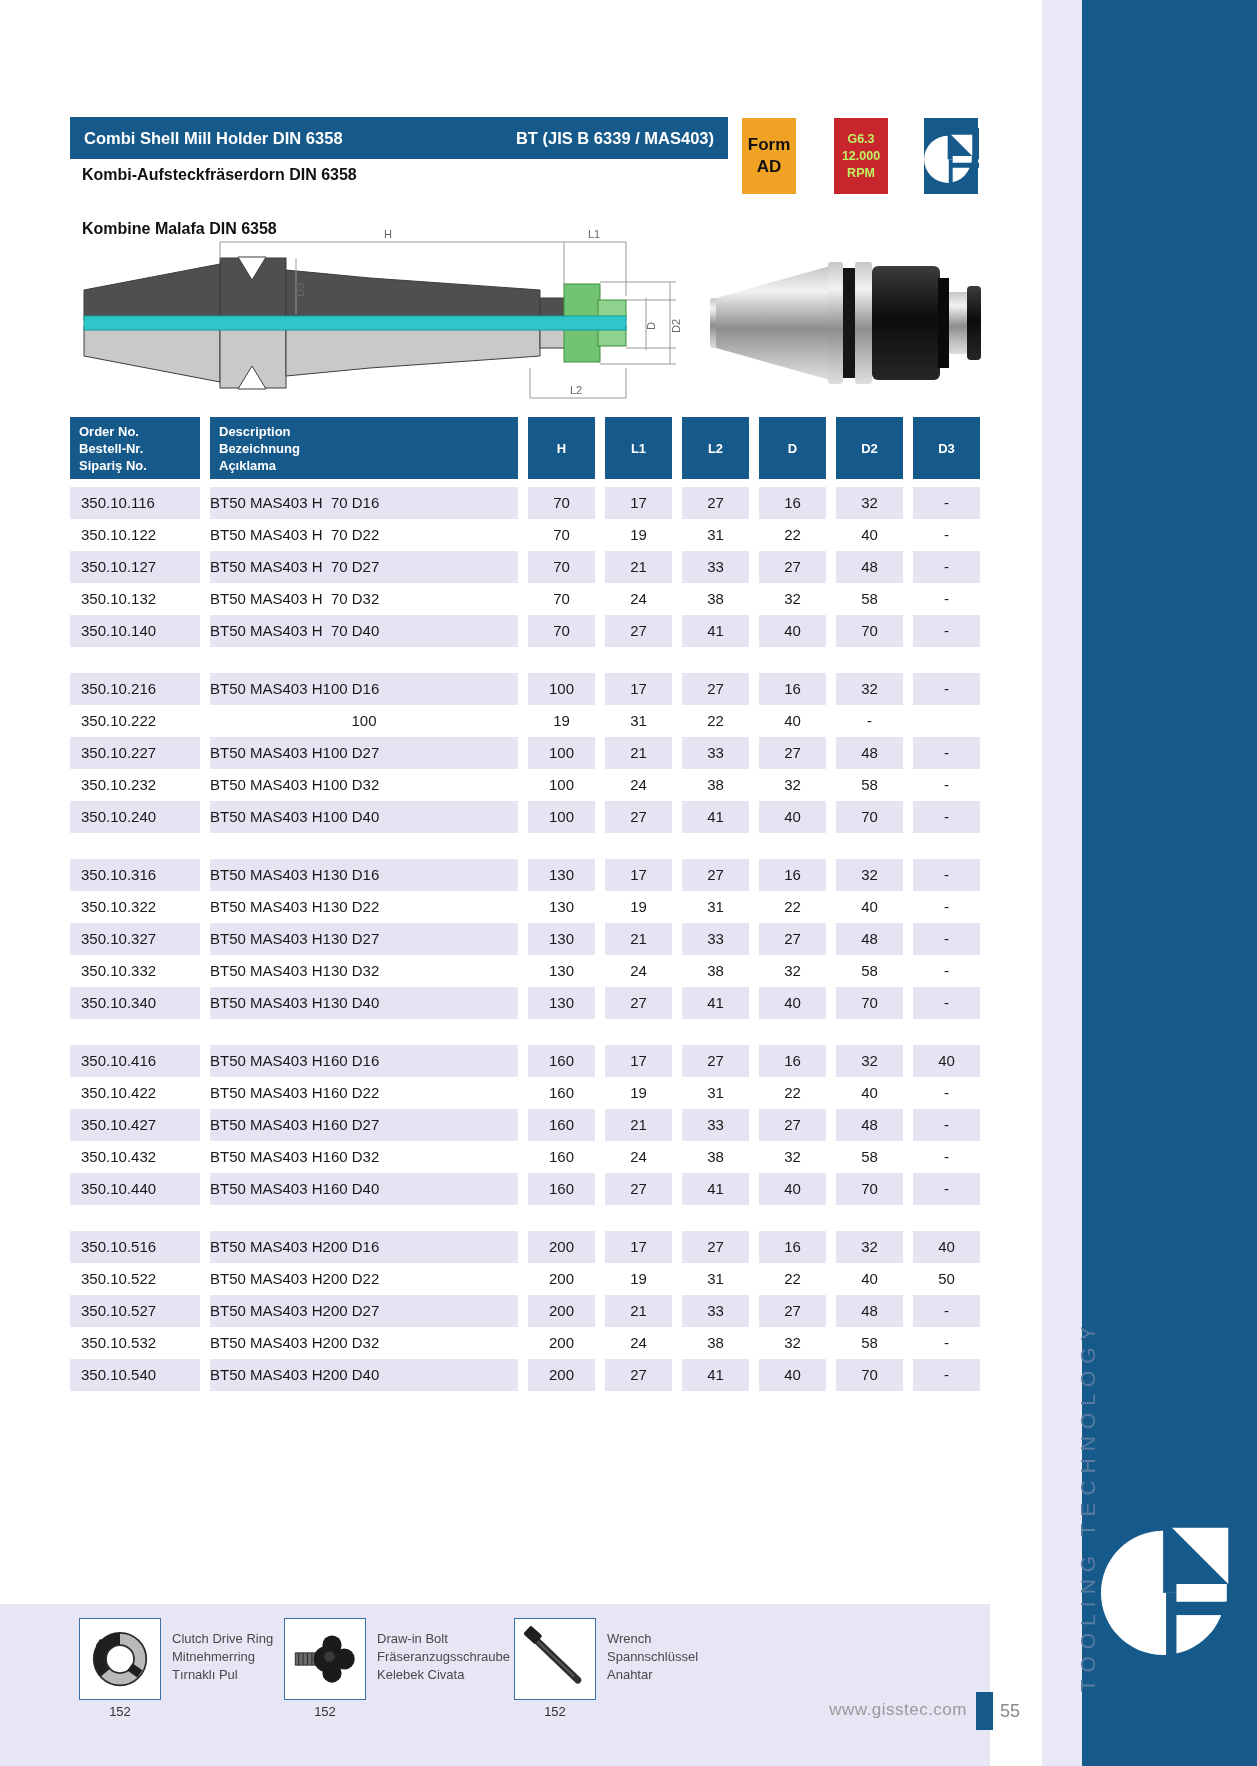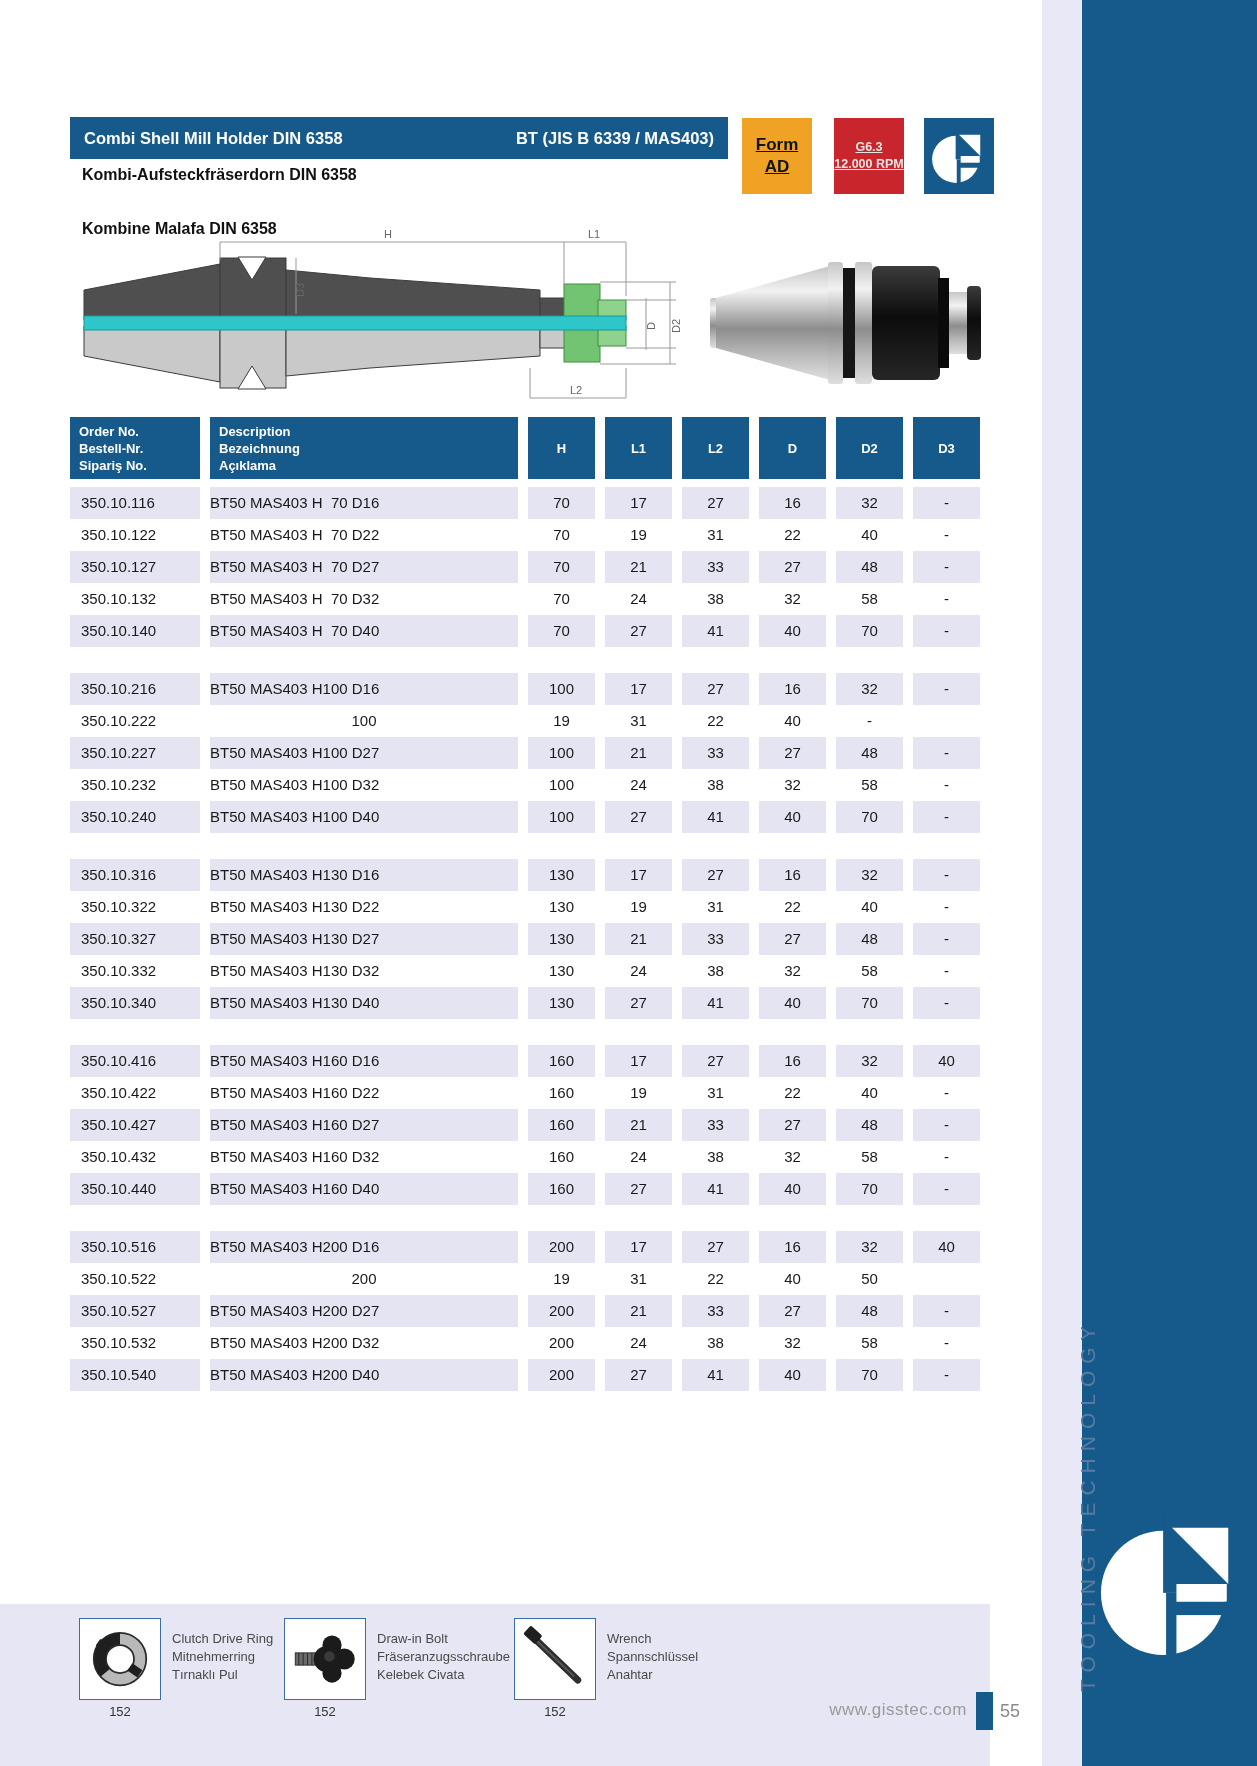--- a/index.html
+++ b/index.html
@@ -11,26 +11,26 @@
   .header-bar{
     position:absolute;left:70px;top:117px;width:658px;height:42px;
     background:#165a8b;color:#fff;display:flex;align-items:center;
     justify-content:space-between;padding:9px 14px;box-sizing:border-box;
     font-size:16.5px;font-weight:bold;
   }
   .subtitle{position:absolute;left:82px;font-size:16px;font-weight:bold;color:#111;}
   .subtitle.s1{top:166px;}
   .subtitle.s2{top:196px;margin-top:24px;}
   .badge{
-    position:absolute;top:118px;width:70px;height:76px;display:flex;
+    position:absolute;top:118px;width:54px;height:76px;display:flex;
     flex-direction:column;align-items:center;justify-content:center;
-    font-weight:bold;text-align:center;box-sizing:border-box;text-decoration:underline;
+    font-weight:bold;text-align:center;box-sizing:border-box;
   }
   .badge.form{left:742px;background:#f0a225;color:#111;font-size:17px;line-height:22px;}
-  .badge.balance{left:834px;background:#c8262c;color:#e5e5e5;font-size:12.5px;line-height:17px;}
+  .badge.balance{left:834px;background:#c8262c;color:#bef264;font-size:12.5px;line-height:17px;}
   .badge.logo{left:924px;background:#165a8b;}
   
   .drawing{position:absolute;left:70px;top:228px;width:912px;height:180px;}
   
   .table{position:absolute;left:70px;top:417px;width:910px;}
   .thead-row,.trow{display:grid;grid-template-columns:130px 308px repeat(6,1fr);column-gap:10px;}
   .thead-row{height:62px;margin-bottom:8px;}
   .th{background:#165a8b;color:#fff;font-size:13px;font-weight:bold;}
   .th.txt{padding:6px 0 0 9px;line-height:17px;box-sizing:border-box;}
   .th.num{display:flex;align-items:center;justify-content:center;}
@@ -412,20 +412,21 @@
           <div class="tcell c-desc">BT50 MAS403 H200 D16</div>
           <div class="tcell c-num">200</div>
           <div class="tcell c-num">17</div>
           <div class="tcell c-num">27</div>
           <div class="tcell c-num">16</div>
           <div class="tcell c-num">32</div>
           <div class="tcell c-num">40</div>
         </div>
         <div class="trow">
           <div class="tcell c-order">350.10.522</div>
+          <div class="tcell c-desc">BT50 MAS403 H200 D22</div>
           <div class="tcell c-num">200</div>
           <div class="tcell c-num">19</div>
           <div class="tcell c-num">31</div>
           <div class="tcell c-num">22</div>
           <div class="tcell c-num">40</div>
           <div class="tcell c-num">50</div>
         </div>
         <div class="trow alt">
           <div class="tcell c-order">350.10.527</div>
           <div class="tcell c-desc">BT50 MAS403 H200 D27</div>

